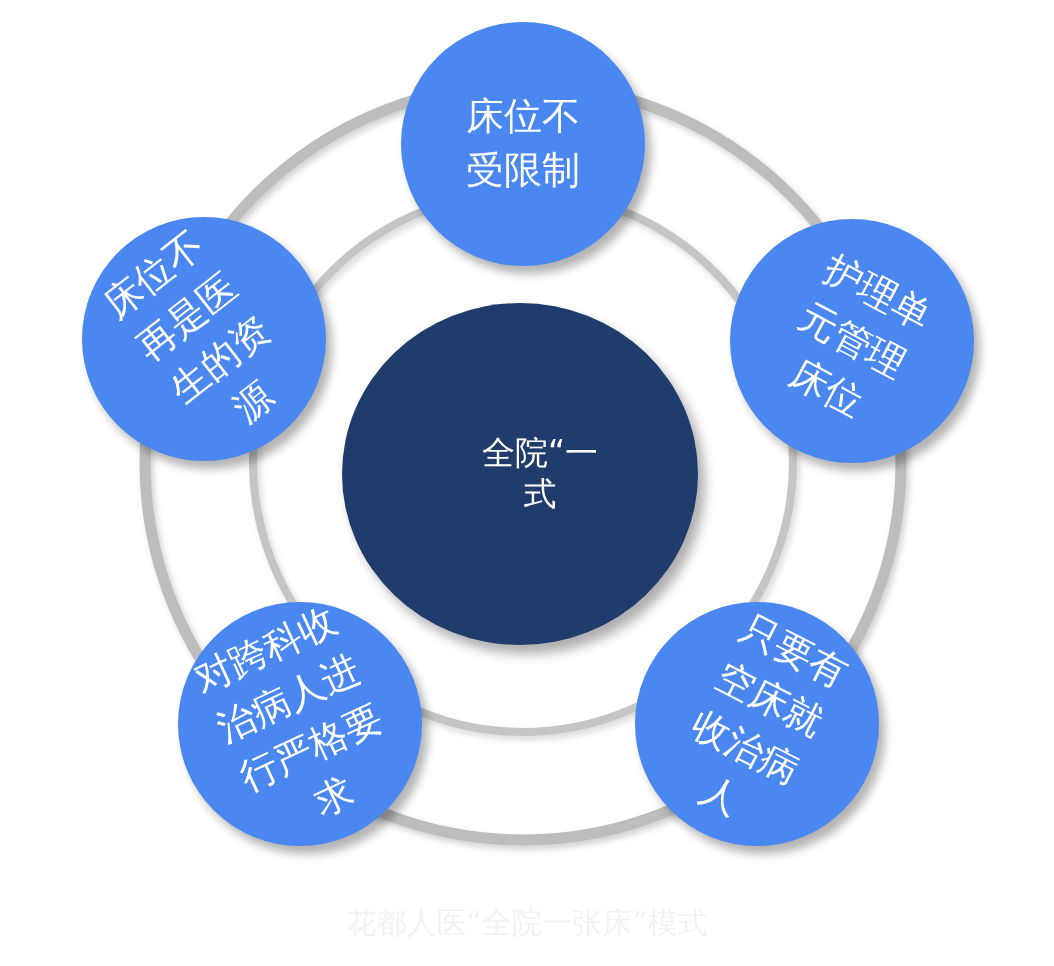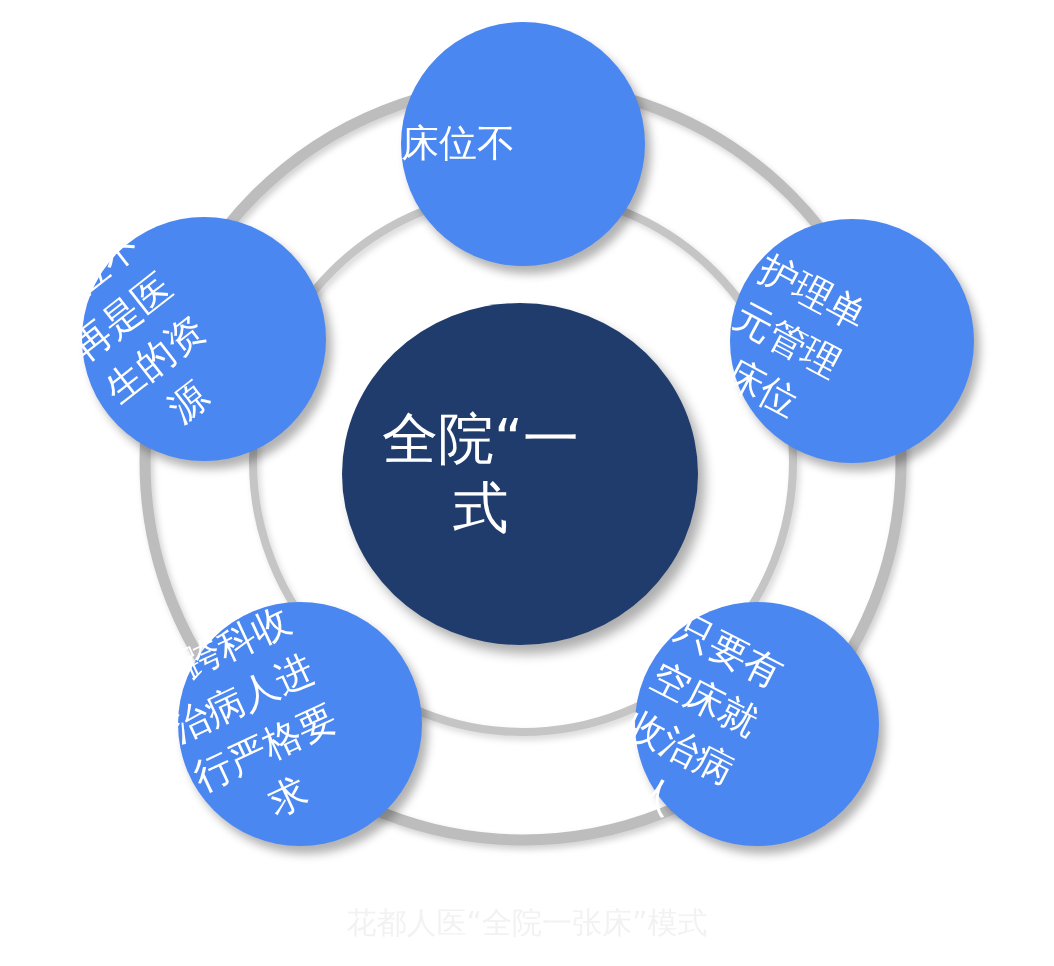--- a/index.html
+++ b/index.html
@@ -33,20 +33,21 @@
     stroke: var(--ring-inner-gray, #C5C5C5);
     stroke-width: 8;
     filter: drop-shadow(3px 4px 3px rgba(0,0,0,0.15));
   }
   
   .circle {
     position: absolute;
     border-radius: 50%;
     display: flex;
     align-items: center;
+    justify-content: center;
     text-align: center;
   }
   .satellite {
     width: 244px;
     height: 244px;
     background: var(--satellite-blue, #4A87F0);
     box-shadow: 6px 8px 10px rgba(0,0,0,0.30);
     z-index: 2;
   }
   .sat-top          { left: 401px; top: 22px;  }
@@ -64,21 +65,21 @@
     z-index: 3;
   }
   .circle-text {
     color: var(--text-white, #ffffff);
     font-size: 38px;
     line-height: 1.42;
     text-align: center;
     white-space: nowrap;
   }
   .center-circle .circle-text {
-    font-size: 56px;
+    font-size: 33px;
     line-height: 1.23;
     margin-left: 40px;
   }
   .circle-text .line { display: block; }
   
   .caption {
     position: absolute;
     left: 0;
     right: 0;
     top: 903px;
@@ -102,20 +103,21 @@
   <div class="circle center-circle">
     <div class="circle-text">
       <span class="line">全院“一</span>
       <span class="line">式</span>
     </div>
   </div>
 
   <div class="circle satellite sat-top">
     <div class="circle-text" style="transform: rotate(0deg);">
       <span class="line">床位不</span>
+      <span class="line">受限制</span>
     </div>
   </div>
 
   <div class="circle satellite sat-top-right">
     <div class="circle-text" style="transform: rotate(28deg);">
       <span class="line">护理单</span>
       <span class="line">元管理</span>
       <span class="line">床位</span>
     </div>
   </div>

